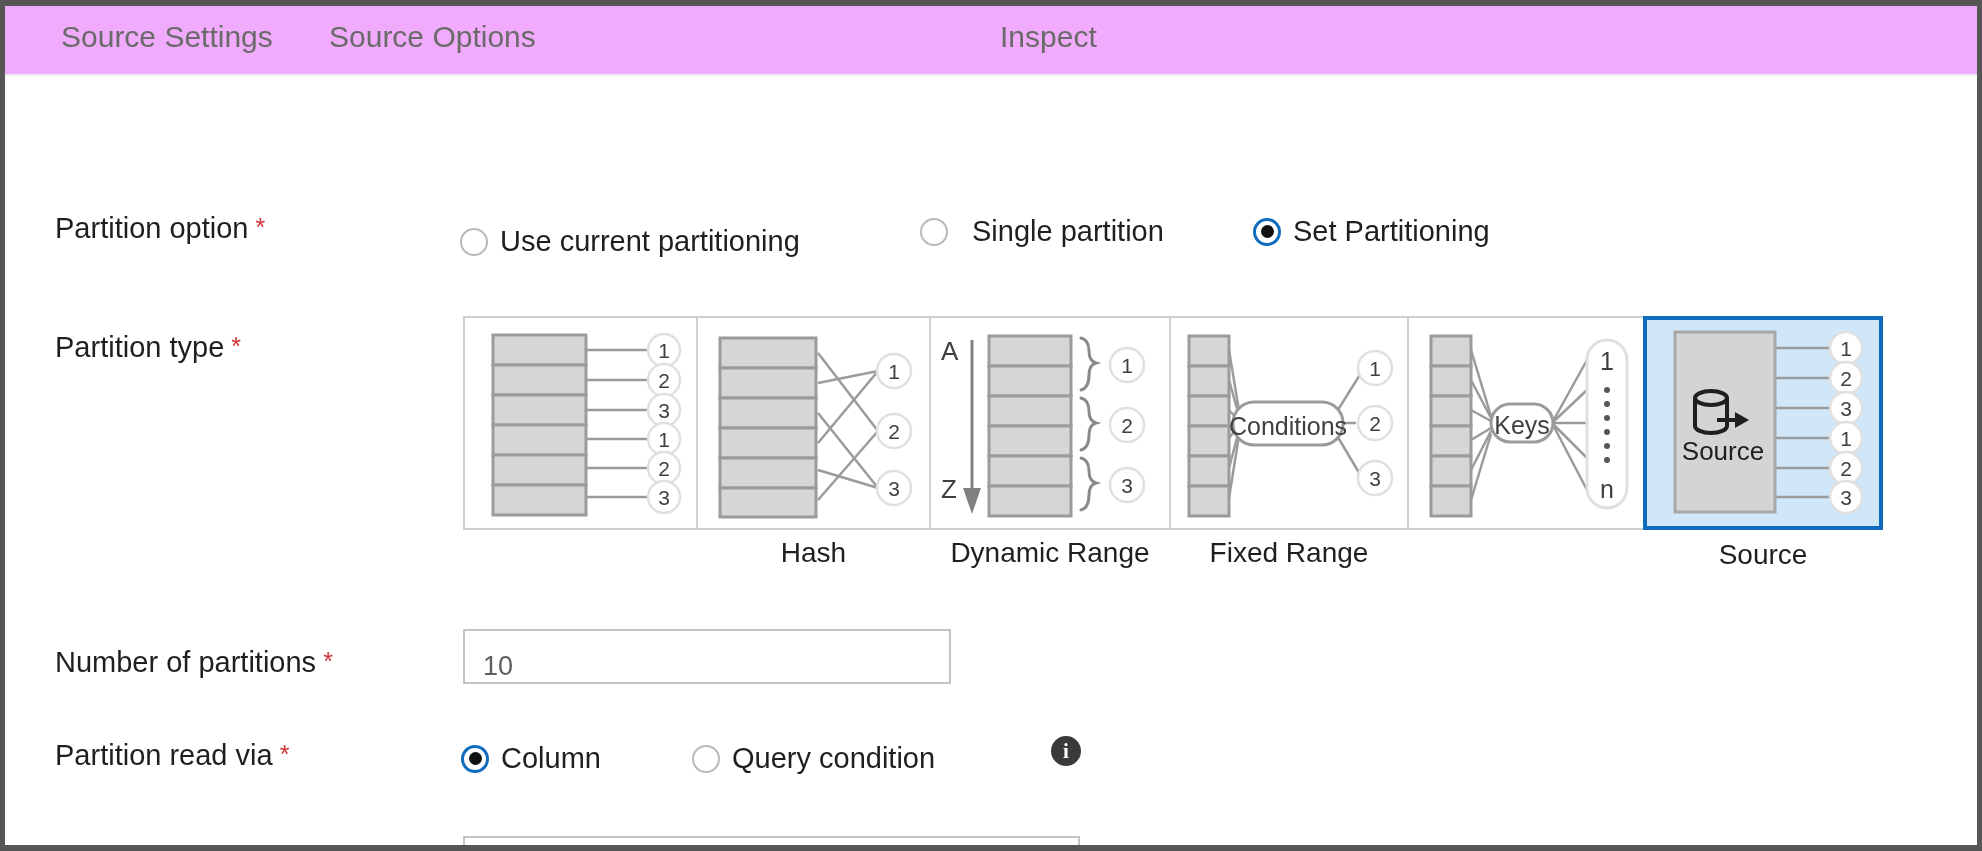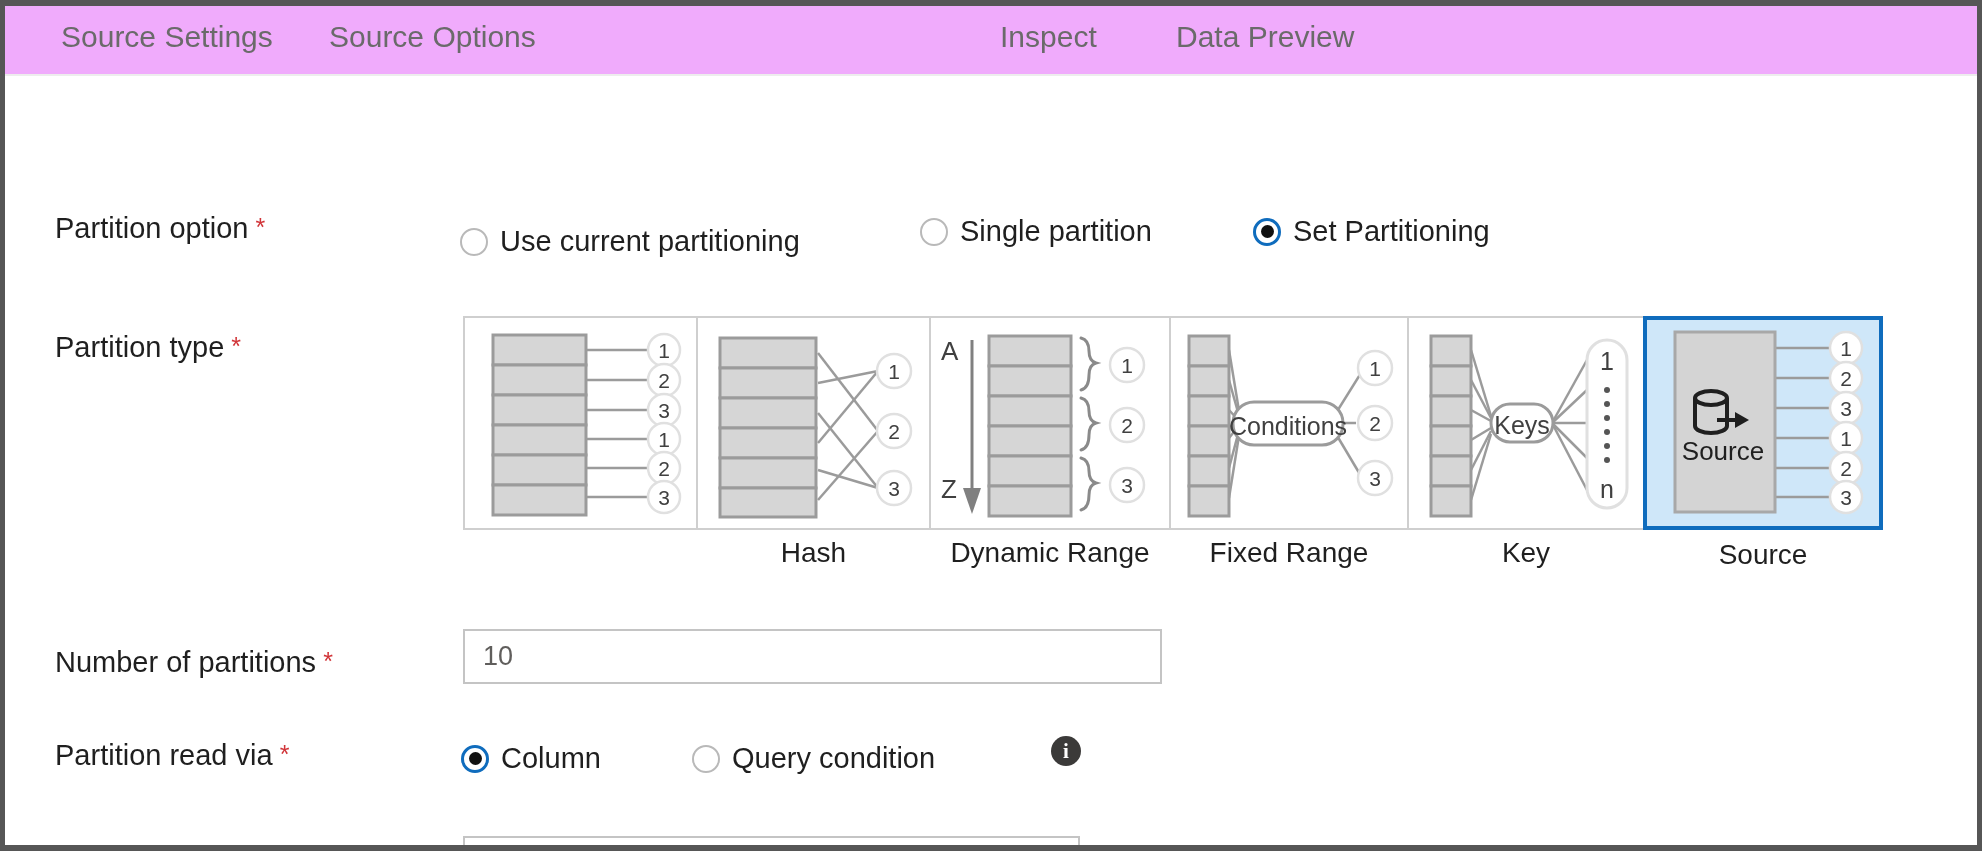--- a/index.html
+++ b/index.html
@@ -168,34 +168,33 @@
 </style>
 </head>
 <body>
 
 <div class="window">
 
   <div class="tabbar">
     <div class="tab" style="left:52px">Source Settings</div>
     <div class="tab" style="left:320px">Source Options</div>
     <div class="tab" style="left:991px">Inspect</div>
-    <div class="tab" style="left:1167px">Data Preview</div>
   </div>
 
   <div class="form">
 
     <div class="frow-label" style="left:50px; top:136px;">
       <span>Partition option</span><span class="req">*</span>
     </div>
 
     <div class="radio-opt" style="left:455px; top:139px;margin-top:10px;">
       <span class="radio"></span>
       <span class="radio-lab">Use current partitioning</span>
     </div>
-    <div class="radio-opt" style="left:915px; top:139px;">
+    <div class="radio-opt" style="left:915px; top:139px;gap:12px;">
       <span class="radio"></span>
       <span class="radio-lab">Single partition</span>
     </div>
     <div class="radio-opt" style="left:1248px; top:139px;">
       <span class="radio checked"></span>
       <span class="radio-lab">Set Partitioning</span>
     </div>
 
     <div class="frow-label" style="left:50px; top:255px;">
       <span>Partition type</span><span class="req">*</span>
@@ -372,21 +371,20 @@
           <g fill="#555555">
             <circle cx="198" cy="72" r="3"></circle>
               <circle cx="198" cy="86" r="3"></circle>
             <circle cx="198" cy="100" r="3"></circle>
               <circle cx="198" cy="114" r="3"></circle>
             <circle cx="198" cy="128" r="3"></circle>
               <circle cx="198" cy="142" r="3"></circle>
           </g>
           <text x="198" y="180" fill="#404040" font-family="Liberation Sans, sans-serif" font-size="25" text-anchor="middle">n</text>
         </svg>
-        <div class="tile-cap">Key</div>
       </div>
 
       <div class="tile selected" style="width:240px;height:214px;">
         <svg width="232" height="206" viewBox="0 0 232 206">
           <g stroke="#9b9b9b" stroke-width="2.5" fill="none">
             <line x1="128" y1="28" x2="182" y2="28"></line>
             <line x1="128" y1="58" x2="182" y2="58"></line>
             <line x1="128" y1="88" x2="182" y2="88"></line>
             <line x1="128" y1="118" x2="182" y2="118"></line>
             <line x1="128" y1="148" x2="182" y2="148"></line>
@@ -417,21 +415,21 @@
               <text x="199" y="185">3</text>
           </g>
         </svg>
         <div class="tile-cap">Source</div>
       </div>
     </div>
 
     <div class="frow-label" style="left:50px; top:570px;">
       <span>Number of partitions</span><span class="req">*</span>
     </div>
-    <div class="textbox" style="left:458px; top:553px; width:699px; height:55px;">
+    <div class="textbox" style="left:458px; top:553px; width:488px; height:55px;align-items:flex-end;">
       <span>10</span>
     </div>
 
     <div class="frow-label" style="left:50px; top:663px;">
       <span>Partition read via</span><span class="req">*</span>
     </div>
     <div class="radio-opt" style="left:456px; top:666px;">
       <span class="radio checked"></span>
       <span class="radio-lab">Column</span>
     </div>

